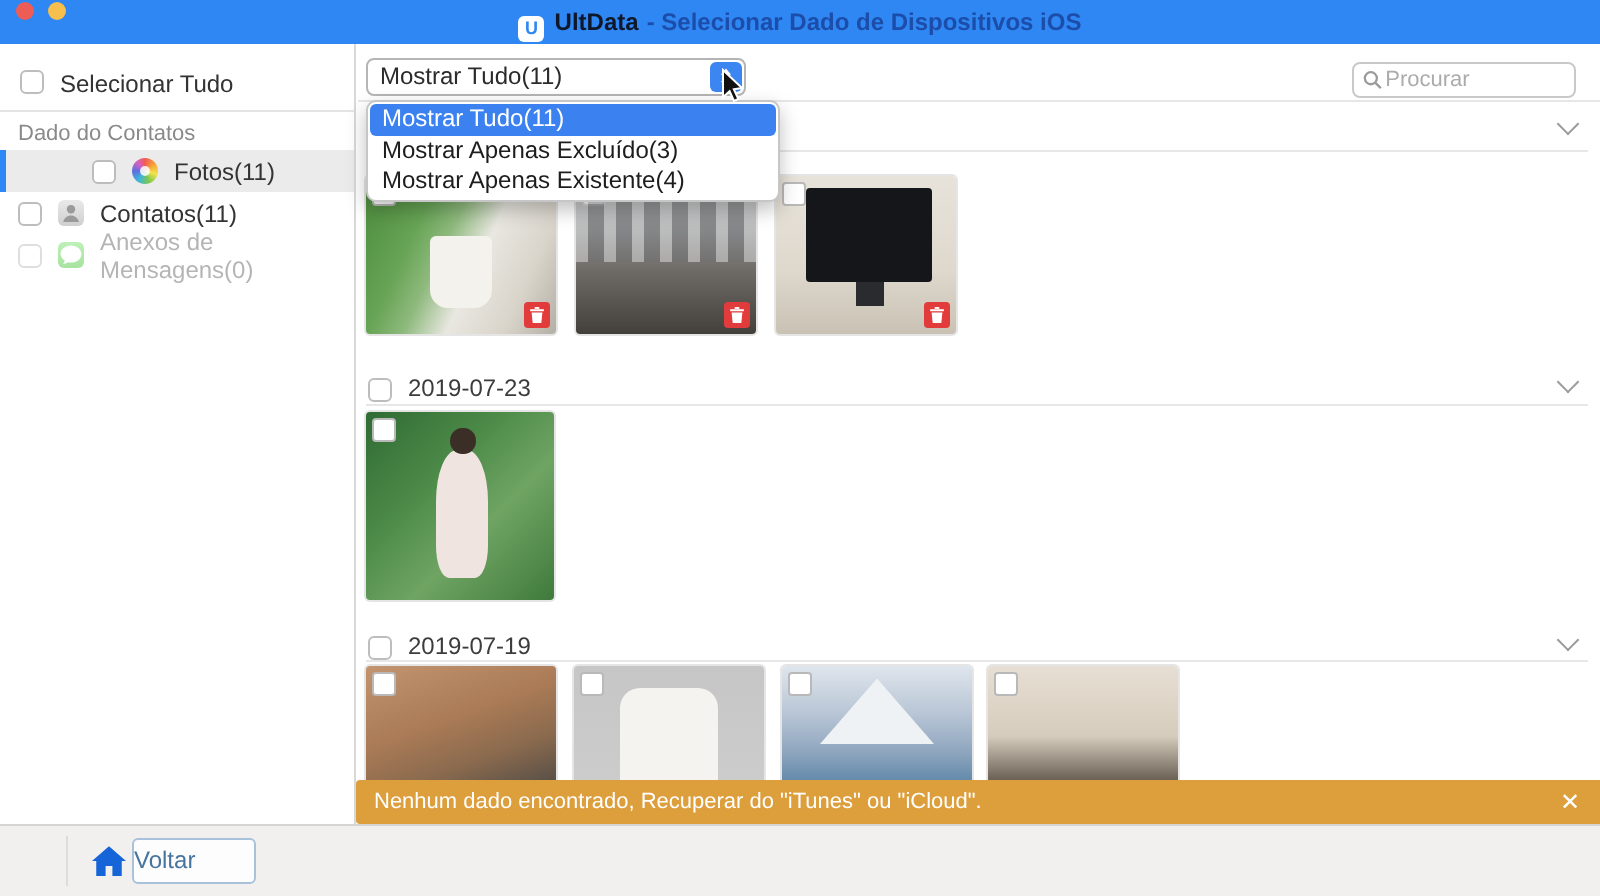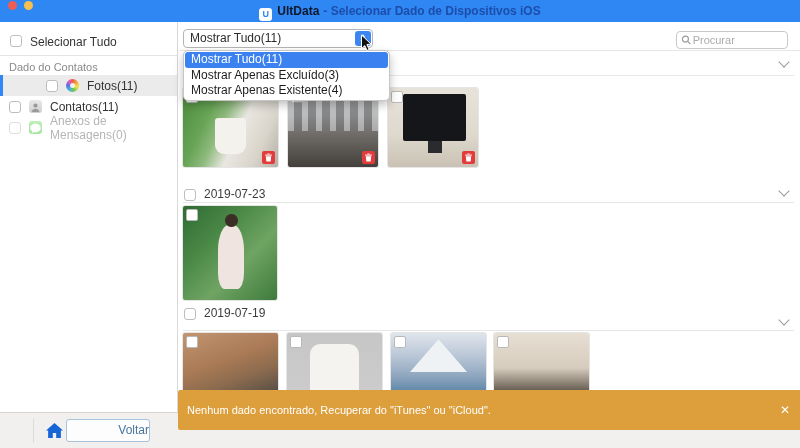--- a/index.html
+++ b/index.html
@@ -105,33 +105,33 @@
   .menu { position:absolute; left:183px; top:50px; width:207px; background:#fff;
     border:1px solid #c6c6c6; border-radius:5px; box-shadow:0 4px 10px rgba(0,0,0,.25);
     z-index:10; padding:1px; }
   .menu-item { height:15.5px; line-height:15.5px; font-size:12px; color:#1d1d1d;
     padding-left:6px; border-radius:3px; white-space:nowrap; }
   .menu-item.sel { background:#3b82f0; color:#fff; }
 
   .cursor { position:absolute; left:360px; top:34px; z-index:20; }
 
   
-  .banner { position:absolute; left:178px; right:0; top:390px; height:40px; background:#dd9e3c;
+  .banner { position:absolute; left:178px; right:0; top:390px; height:22px; background:#dd9e3c;
     z-index:5; display:flex; align-items:center; border-radius:2px 0 0 2px; }
   .banner .msg { color:#fff; font-size:11px; margin-left:9px; flex:1; white-space:nowrap; }
   .banner .x { color:#fff; font-size:12px; margin-right:10px; line-height:22px; }
 
   
   .footer { position:absolute; left:0; right:0; bottom:0; height:36px; background:#f1f0ef;
     border-top:1px solid #d6d5d4; }
   .footer-div { position:absolute; left:33px; top:5px; bottom:5px; width:1px; background:#dddcdb; }
   .home-btn { position:absolute; left:46px; top:10px; width:17px; height:15px; }
-  .voltar-btn { position:absolute; left:66px; top:6px; width:84px; height:23px; background:#fdfdfd;
+  .voltar-btn { position:absolute; left:66px; top:6px; width:62px; height:23px; background:#fdfdfd;
     border:1px solid #a9c2dc; border-radius:3px; font-size:12px; color:#47749f;
-    text-align:right; line-height:21px; }
+    text-align:left; line-height:21px; }
   .recover-btn { position:absolute; right:5px; top:6px; width:113px; height:23px; background:#2c80ec;
     border:1px solid #2471d6; border-radius:4px; color:#fff; font-size:12px; text-align:center;
     line-height:21px; }
 </style>
 </head>
 <body>
 
 <div class="screen">
 
   <div class="titlebar">
@@ -237,21 +237,21 @@
       <span class="cb"></span>
       <span class="date">2019-07-23</span>
     </div>
     <span class="chev g-chev" style="top:165px;"></span>
     <div class="hline" style="top:180px;left:4px;right:6px;"></div>
 
     <div class="photo ph-woman" style="left:4px;top:184px;width:94px;height:94px;">
       <span class="p-cb"></span>
     </div>
 
-    <div class="date-row" style="top:280px;">
+    <div class="date-row" style="top:290px;">
       <span class="cb"></span>
       <span class="date">2019-07-19</span>
     </div>
     <span class="chev g-chev" style="top:294px;"></span>
     <div class="hline" style="top:308px;left:4px;right:6px;"></div>
 
     <div class="photo ph-cliff" style="left:4px;top:311px;width:95px;height:78px;">
       <span class="p-cb"></span>
     </div>
     <div class="photo ph-dress" style="left:108px;top:311px;width:95px;height:78px;">

